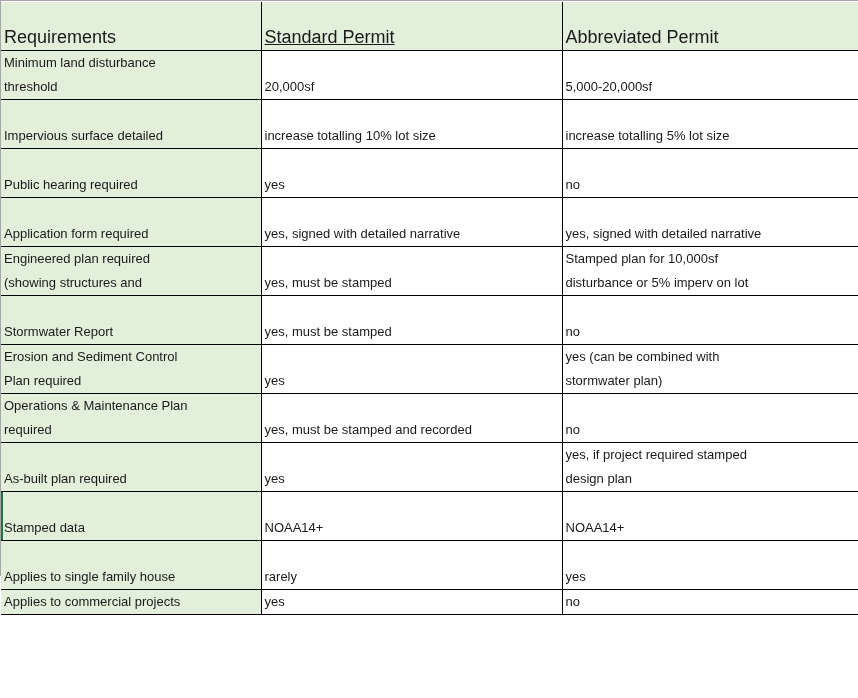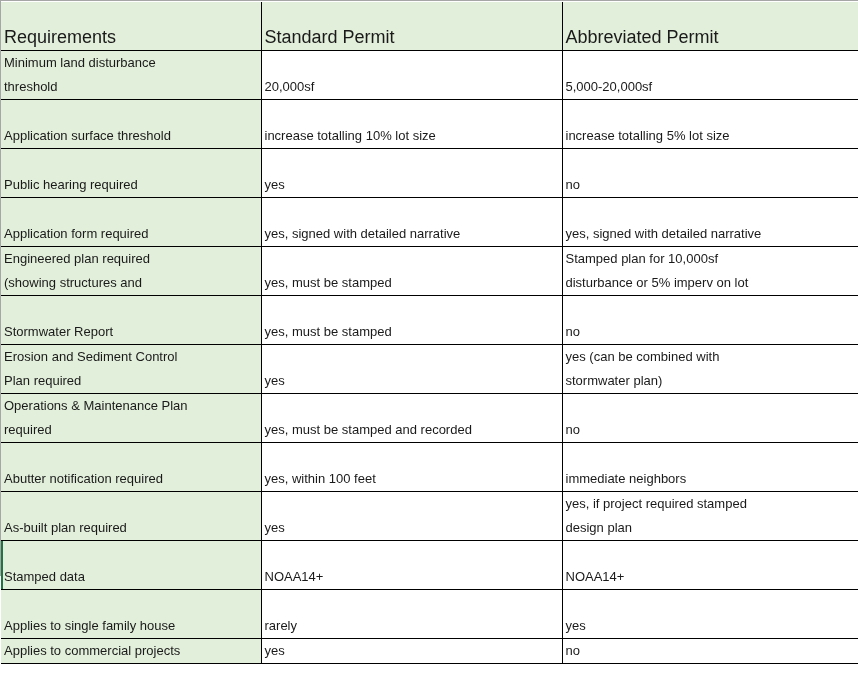--- a/index.html
+++ b/index.html
@@ -54,21 +54,21 @@
     border-right: 1.5px solid #000;
   }
   tr.header td {
     background: #e2efda;
     height: 48px;
     font-size: 18px;
     line-height: 26px;
     padding-bottom: 0;
   }
   tr.header td.req { border-right: 1.5px solid #000; }
-  tr.header td.std { border-right: 1.5px solid #000; }
+  tr.header td.std { border-right: 1.5px solid #000; text-decoration: underline; }
   tr.row td { height: 48px; }
   tr.row.short td { height: 24px; }
   tr.row.active td.req { box-shadow: inset 2px 0 0 #217346; }
   .cell-line { display: block; height: 24px; }
 </style>
 </head>
 <body>
 
 <div id="sheet">
   <table>
@@ -95,21 +95,21 @@
           </td>
         <td class="abb">
             <span class="cell-line"></span>
             <span class="cell-line">5,000-20,000sf</span>
           </td>
       </tr>
 
       <tr class="row">
         <td class="req">
             <span class="cell-line"></span>
-            <span class="cell-line">Application surface threshold</span>
+            <span class="cell-line">Impervious surface detailed</span>
           </td>
         <td class="std">
             <span class="cell-line"></span>
             <span class="cell-line">increase totalling 10% lot size</span>
           </td>
         <td class="abb">
             <span class="cell-line"></span>
             <span class="cell-line">increase totalling 5% lot size</span>
           </td>
       </tr>
@@ -197,34 +197,20 @@
         <td class="std">
             <span class="cell-line"></span>
             <span class="cell-line">yes, must be stamped and recorded</span>
           </td>
         <td class="abb">
             <span class="cell-line"></span>
             <span class="cell-line">no</span>
           </td>
       </tr>
 
-      <tr class="row">
-        <td class="req">
-            <span class="cell-line"></span>
-            <span class="cell-line">Abutter notification required</span>
-          </td>
-        <td class="std">
-            <span class="cell-line"></span>
-            <span class="cell-line">yes, within 100 feet</span>
-          </td>
-        <td class="abb">
-            <span class="cell-line"></span>
-            <span class="cell-line">immediate neighbors</span>
-          </td>
-      </tr>
 
 
       <tr class="row">
         <td class="req">
             <span class="cell-line"></span>
             <span class="cell-line">As-built plan required</span>
           </td>
         <td class="std">
             <span class="cell-line"></span>
             <span class="cell-line">yes</span>

